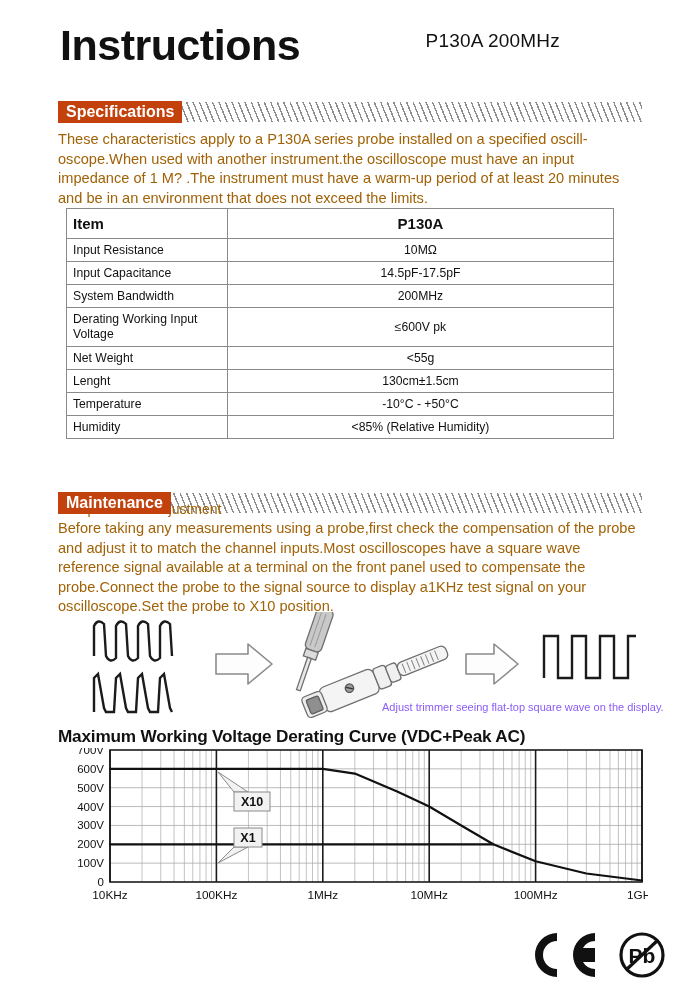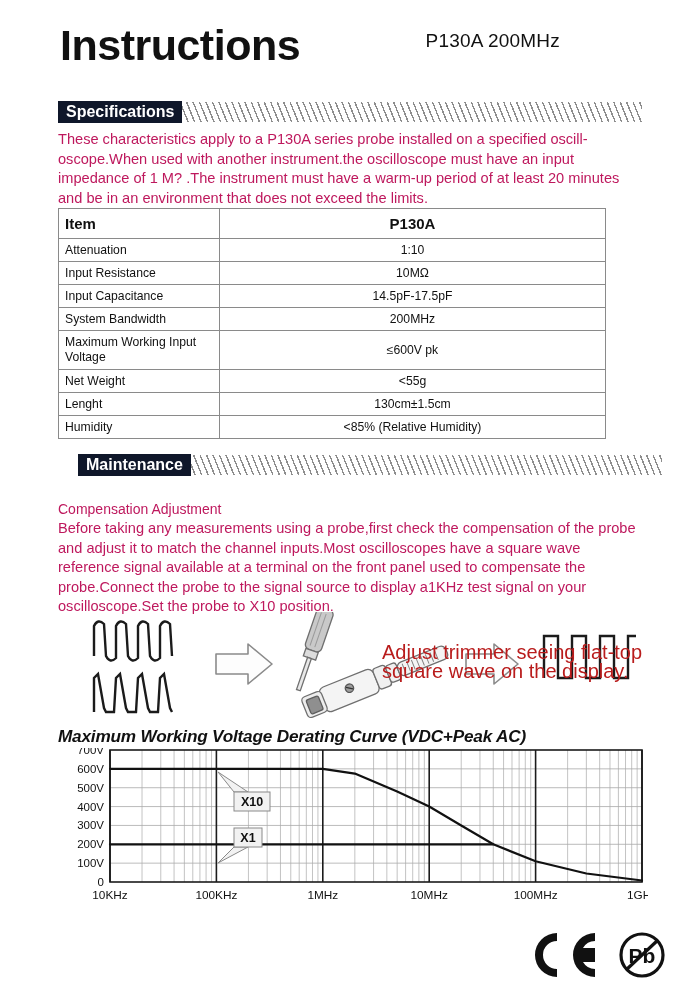--- a/index.html
+++ b/index.html
@@ -15,54 +15,54 @@
     position:absolute;left:60px;top:2px;
     font-size:43px;font-weight:bold;letter-spacing:-0.5px;line-height:1;
   }
   .hdr-right{position:absolute;right:32px;top:8px;text-align:left;}
   .hdr-model{font-size:19px;line-height:1.18;letter-spacing:0.2px;}
   .hdr-sub{font-size:17px;line-height:1.2;}
 
   
   .secbar{position:absolute;left:58px;width:584px;height:22px;}
   .secbar .tag{
-    position:absolute;left:0;top:0;height:22px;background:#0f172a;color:#fff;
+    position:absolute;left:0;top:0;height:22px;background:#c2410c;color:#fff;
     font-size:16px;font-weight:bold;line-height:22px;padding:0 8px;
     white-space:nowrap;z-index:2;
   }
   .secbar .hatch{
     position:absolute;left:0;top:1px;right:0;height:20px;
     background-image:repeating-linear-gradient(
        68deg,#8d8d8d 0px,#8d8d8d 1.4px,#ffffff 1.4px,#ffffff 6px);
   }
 
   
-  .para{position:absolute;font-size:14.6px;line-height:19.5px;color:#be185d;}
-
-  
-  .spec{position:absolute;left:58px;top:208px;width:548px;border-collapse:collapse;}
+  .para{position:absolute;font-size:14.6px;line-height:19.5px;color:#a16207;}
+
+  
+  .spec{position:absolute;left:66px;top:208px;width:548px;border-collapse:collapse;}
   .spec td{
     border:1px solid #8a8a8a;font-size:12.2px;color:#111;
     padding:4px 6px;vertical-align:middle;
   }
   .spec td.k{width:148px;}
   .spec td.v{text-align:center;}
   .spec tr.head td{font-size:15px;font-weight:bold;padding:6px;}
   .spec tr.head td.v{}
   .spec td.tall{height:30px;line-height:15px;}
 
   
   .illus{position:absolute;left:58px;top:612px;width:584px;height:112px;}
   .cap{
-    position:absolute;left:382px;top:643px;font-size:20px;line-height:19px;color:#b91c1c;
+    position:absolute;left:382px;top:698px;font-size:11px;line-height:19px;color:#8b5cf6;
   }
 
   
   .chart-wrap{position:absolute;left:58px;top:726px;width:590px;height:188px;}
-  .chart-title{font-size:17.2px;font-weight:bold;letter-spacing:-0.2px;font-style:italic;}
+  .chart-title{font-size:17.2px;font-weight:bold;letter-spacing:-0.2px;}
   .plot{position:absolute;left:0;top:22px;width:590px;height:166px;}
 
   .marks{position:absolute;left:0;top:925px;width:700px;height:60px;padding-left:17px;}
 </style>
 </head>
 <body>
 
 <div class="page">
 
   <div class="hdr">
@@ -79,55 +79,55 @@
 
   <div class="para" style="left:58px;top:130px;width:570px;">These characteristics apply to a P130A series probe installed on a specified oscill-oscope.When used with another instrument.the oscilloscope must have an input impedance of 1 M? .The instrument must have a warm-up period of at least 20 minutes and be in an environment that does not exceed the limits.</div>
 
   <table class="spec">
     <tbody id="spec-body">
         <tr class="head">
           <td class="k">Item</td>
           <td class="v">P130A</td>
         </tr>
         <tr>
-          <td class="k">Attenuation</td>
-          <td class="v">1:10</td>
-        </tr>
-        <tr>
           <td class="k">Input Resistance</td>
           <td class="v">10MΩ</td>
         </tr>
         <tr>
           <td class="k">Input Capacitance</td>
           <td class="v">14.5pF-17.5pF</td>
         </tr>
         <tr>
           <td class="k">System Bandwidth</td>
           <td class="v">200MHz</td>
         </tr>
         <tr>
-          <td class="k tall">Maximum Working Input Voltage</td>
+          <td class="k tall">Derating Working Input Voltage</td>
           <td class="v tall">≤600V pk</td>
         </tr>
         <tr>
           <td class="k">Net Weight</td>
           <td class="v">&lt;55g</td>
         </tr>
         <tr>
           <td class="k">Lenght</td>
           <td class="v">130cm±1.5cm</td>
         </tr>
         <tr>
+          <td class="k">Temperature</td>
+          <td class="v">-10°C - +50°C</td>
+        </tr>
+        <tr>
           <td class="k">Humidity</td>
           <td class="v">&lt;85% (Relative Humidity)</td>
         </tr>
       </tbody>
   </table>
 
-  <div class="secbar" style="top:454px;margin-left:20px;">
+  <div class="secbar" style="top:492px;">
     <div class="hatch"></div>
     <div class="tag">Maintenance</div>
   </div>
 
   <div class="para" style="left:58px;top:500px;width:580px;font-size:14px;">Compensation Adjustment</div>
   <div class="para" style="left:58px;top:519px;width:580px;">Before taking any measurements using a probe,first check the compensation of the probe and adjust it to match the channel inputs.Most oscilloscopes have a square wave reference signal available at a terminal on the front panel used to compensate the probe.Connect the probe to the signal source to display a1KHz test signal on your oscilloscope.Set the probe to X10 position.</div>
 
   <div class="illus">
     <svg width="584" height="112" viewBox="0 0 584 112">
 

